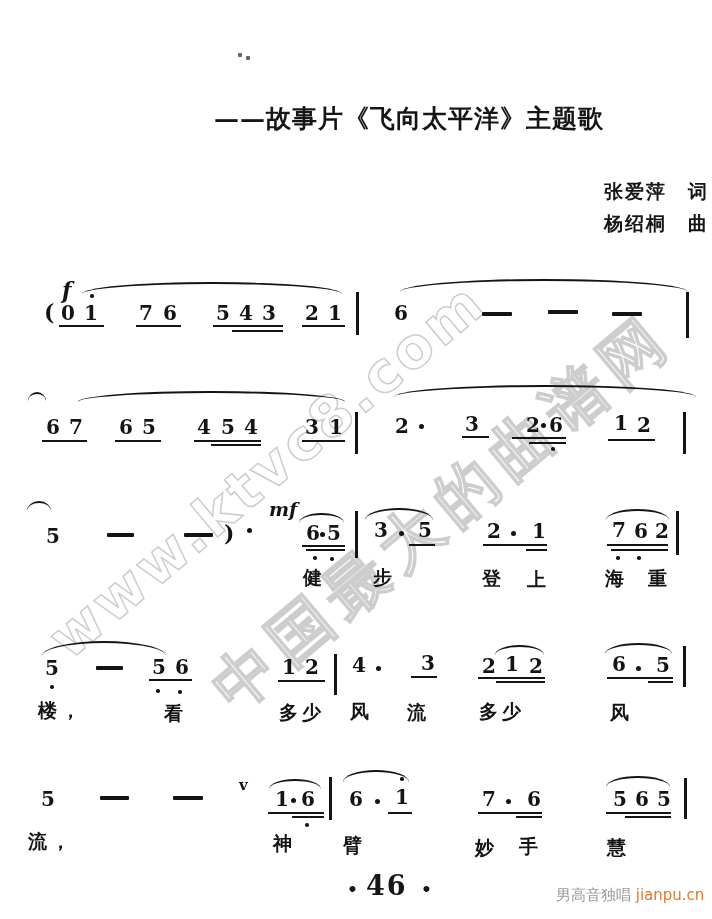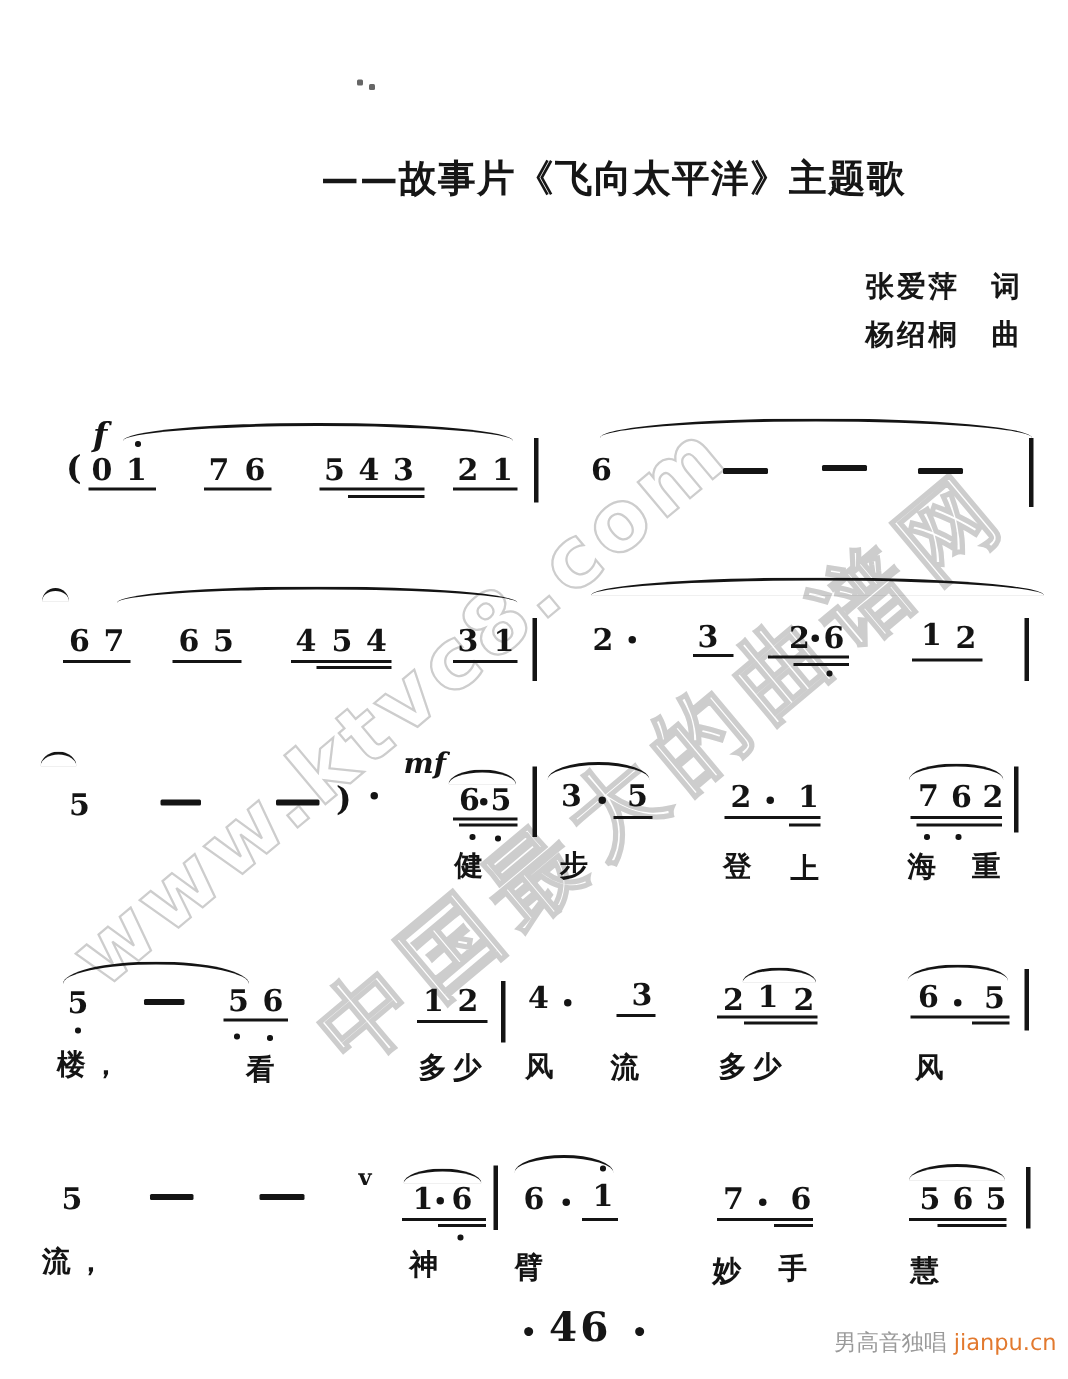--- a/index.html
+++ b/index.html
@@ -5,21 +5,21 @@
   html,body{margin:0;padding:0;background:#ffffff;}
   .page{position:relative;width:712px;height:919px;background:#ffffff;overflow:hidden;
         font-family:"DejaVu Serif","Liberation Serif",serif;color:#161616;}
   .abs{position:absolute;line-height:1;white-space:nowrap;}
 
   
   .title{font-size:42px;font-weight:700;letter-spacing:72px;}
   .subtitle{font-size:25px;font-weight:700;letter-spacing:1px;}
   .keysig{font-size:21px;font-weight:700;letter-spacing:1px;}
   .voice{font-size:24px;font-weight:700;letter-spacing:2px;}
-  .credit{font-size:19px;font-weight:700;letter-spacing:2px;}
+  .credit{font-size:19px;font-weight:700;letter-spacing:2px;margin-left:27px;}
   .tempo{font-size:19px;font-weight:700;letter-spacing:2px;}
 
   
   .wm{position:absolute;transform:translate(-50%,-50%) rotate(-40deg);
       font-family:"DejaVu Sans","Liberation Sans",sans-serif;font-weight:700;
       color:transparent;-webkit-text-stroke:1.5px #cdcdcd;white-space:nowrap;pointer-events:none;}
   .wm-url{font-size:56px;letter-spacing:4px;}
   .wm-slogan{font-size:62px;letter-spacing:10px;}
 
   

